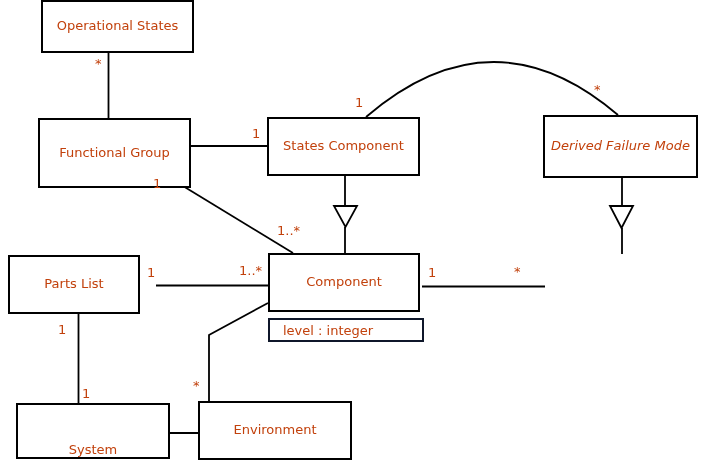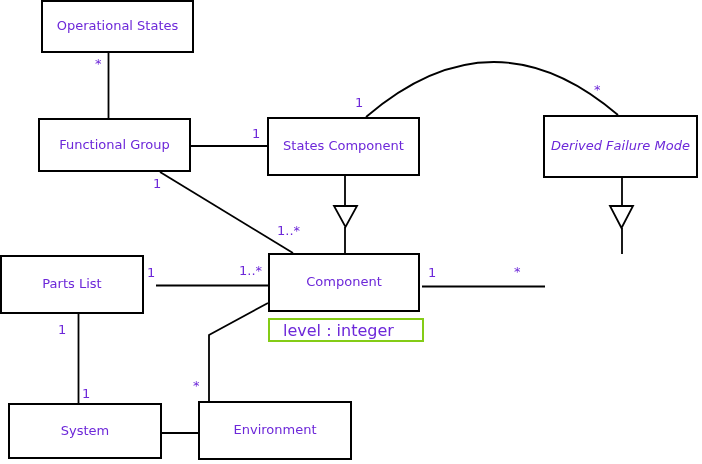--- a/index.html
+++ b/index.html
@@ -6,21 +6,21 @@
     margin: 0;
     padding: 0;
     background: #ffffff;
   }
   #canvas {
     position: relative;
     width: 702px;
     height: 464px;
     background: #ffffff;
     font-family: "DejaVu Sans", "Liberation Sans", sans-serif;
-    color: #6d28d9;
+    color: #c2410c;
     overflow: hidden;
   }
   #wires {
     position: absolute;
     left: 0; top: 0;
     width: 702px;
     height: 464px;
   }
   .uml-class {
     position: absolute;
@@ -31,27 +31,27 @@
     align-items: center;
     justify-content: center;
     font-size: 13px;
     line-height: 1.1;
     text-align: center;
     white-space: nowrap;
   }
   .uml-attr {
     position: absolute;
     box-sizing: border-box;
-    border: 2px solid #84cc16;
+    border: 2px solid #0f172a;
     background: #ffffff;
     display: flex;
     align-items: center;
     justify-content: flex-start;
     padding-left: 13px;
-    font-size: 16px;
+    font-size: 13px;
     white-space: nowrap;
   }
   .mult {
     position: absolute;
     font-size: 13px;
     line-height: 1;
     white-space: nowrap;
   }
 </style>
 </head>
@@ -78,45 +78,45 @@
     <g stroke="#000000" stroke-width="1.8" fill="#ffffff">
       <polygon points="334,206 357,206 345.5,227"></polygon>
       <polygon points="610,206 633,206 621.5,228"></polygon>
     </g>
   </svg>
 
   <div class="uml-class" style="left:41px; top:0px; width:153px; height:53px;">
     <span>Operational States</span>
   </div>
 
-  <div class="uml-class" style="left:38px; top:118px; width:153px; height:54px;">
+  <div class="uml-class" style="left:38px; top:118px; width:153px; height:70px;">
     <span>Functional Group</span>
   </div>
 
   <div class="uml-class" style="left:267px; top:117px; width:153px; height:59px;">
     <span>States Component</span>
   </div>
 
   <div class="uml-class" style="left:543px; top:115px; width:155px; height:63px;font-style:italic;">
     <span>Derived Failure Mode</span>
   </div>
 
-  <div class="uml-class" style="left:0px; top:255px; width:144px; height:59px;">
+  <div class="uml-class" style="left:8px; top:255px; width:132px; height:59px;">
     <span>Parts List</span>
   </div>
 
   <div class="uml-class" style="left:268px; top:253px; width:152px; height:59px;">
     <span>Component</span>
   </div>
   <div class="uml-attr" style="left:268px; top:318px; width:156px; height:24px;">
     <span>level : integer</span>
   </div>
 
 
-  <div class="uml-class" style="left:8px; top:403px; width:154px; height:56px;">
+  <div class="uml-class" style="left:16px; top:403px; width:154px; height:56px;align-items:flex-end;">
     <span>System</span>
   </div>
 
   <div class="uml-class" style="left:198px; top:401px; width:154px; height:59px;">
     <span>Environment</span>
   </div>
 
   <div class="mult" style="left:95px; top:57px;">*</div>
 
   <div class="mult" style="left:252px; top:127px;">1</div>

